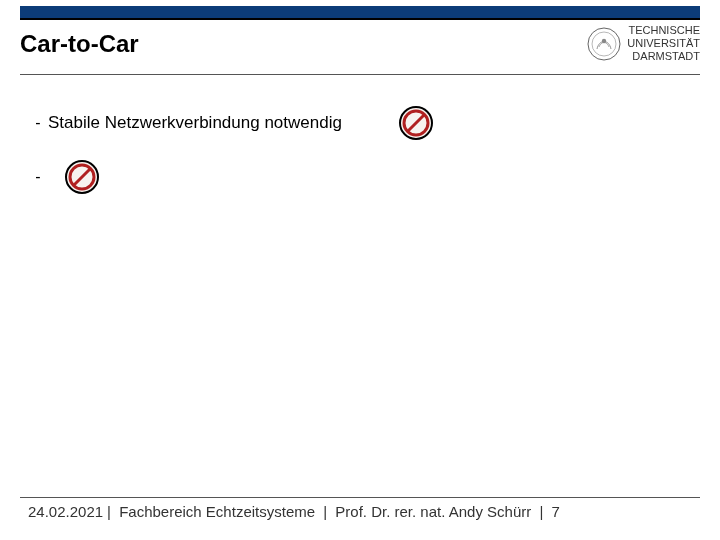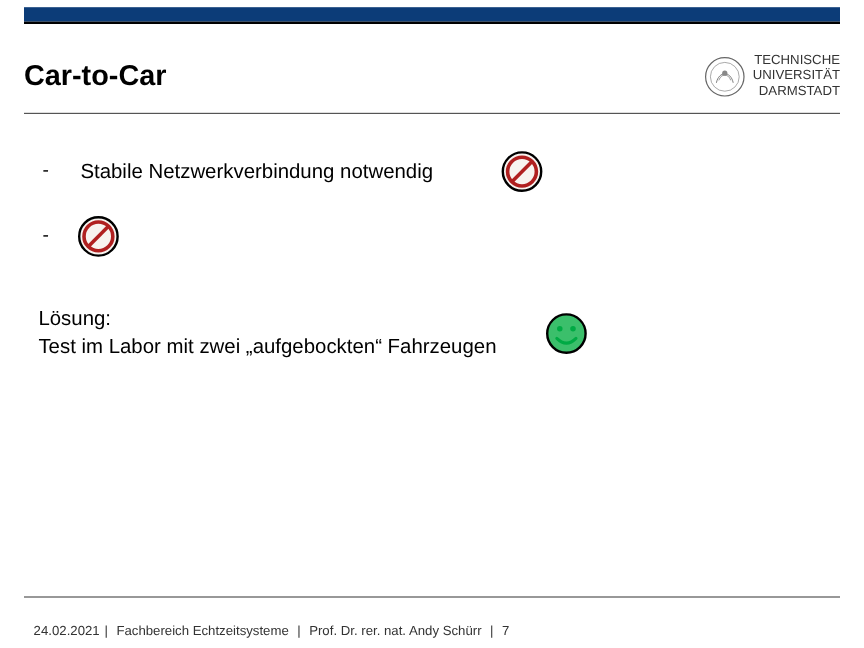--- a/index.html
+++ b/index.html
@@ -1,33 +1,33 @@
 <!DOCTYPE html>
 <html><head>
 <meta charset="utf-8">
 <style>
   * { box-sizing: border-box; margin: 0; padding: 0; }
   body { width: 720px; height: 540px; font-family: Arial, Helvetica, sans-serif; background: #fff; position: relative; }
   .topbar { height: 12px; background: #0c3c78; margin: 0 20px; margin-top: 6px; }
   .rule { height: 2px; background: #000; margin: 0 20px; }
   .rule.thin { height: 1px; background: #555; }
-  .header { display: flex; justify-content: space-between; align-items: center; padding: 4px 20px 10px 20px; margin-top: 20px; }
+  .header { display: flex; justify-content: space-between; align-items: center; padding: 4px 20px 10px 20px; }
   .title { font-size: 24px; font-weight: bold; }
   .logo { display: flex; align-items: center; gap: 6px; text-align: right; }
   .logo-text { font-size: 11px; line-height: 1.2; color: #333; }
   .content { padding: 30px 32px 0 32px; }
   .bullet-row { display: flex; align-items: center; margin-bottom: 18px; }
   .dash { width: 12px; text-align: center; font-size: 16px; }
-  .bullet-text { flex: 0 0 auto; font-size: 17px; margin-left: 23px; width: 330px; }
+  .bullet-text { flex: 0 0 auto; font-size: 17px; margin-left: 4px; width: 330px; }
   .icon-slot { margin-left: 20px; display:flex; align-items:center; }
   .solution { margin-top: 40px; display:flex; align-items:center; }
   .solution-text { font-size: 17px; line-height: 1.35; }
   .smiley-slot { margin-left: 40px; }
   .footer-rule { position: absolute; bottom: 42px; left: 20px; right: 20px; height: 1px; background: #555; }
-  .footer { position: absolute; bottom: 8px; left: 28px; font-size: 11px; color: #333; text-align: right; }
+  .footer { position: absolute; bottom: 20px; left: 28px; font-size: 15px; color: #333; text-align: right; }
   .footer span.sep { margin: 0 4px; }
   svg { display: block; }
 </style>
 </head>
 <body>
 
 <div class="topbar"></div>
 <div class="rule"></div>
 
 <div class="header">
@@ -70,34 +70,20 @@
     <div class="dash">-</div>
     <div class="icon-slot">
       <svg width="36" height="36" viewBox="0 0 36 36">
         <circle cx="18" cy="18" r="16" fill="#f7f3ef" stroke="#000" stroke-width="2"></circle>
         <circle cx="18" cy="18" r="12" fill="none" stroke="#b02020" stroke-width="3"></circle>
         <line x1="9" y1="27" x2="27" y2="9" stroke="#b02020" stroke-width="3"></line>
       </svg>
     </div>
   </div>
 
-  <div class="solution">
-    <div class="solution-text">
-      <div>Lösung:</div>
-      <div>Test im Labor mit zwei „aufgebockten“ Fahrzeugen</div>
-    </div>
-    <div class="smiley-slot">
-      <svg width="36" height="36" viewBox="0 0 36 36">
-        <circle cx="18" cy="18" r="16" fill="#3bbf6b" stroke="#000" stroke-width="2"></circle>
-        <circle cx="12.5" cy="14" r="2.3" fill="#0a4"></circle>
-        <circle cx="23.5" cy="14" r="2.3" fill="#0a4"></circle>
-        <path d="M10 22 Q18 30 26 22" fill="none" stroke="#0a4" stroke-width="2.5" stroke-linecap="round"></path>
-      </svg>
-    </div>
-  </div>
 
 </div>
 
 <div class="footer-rule"></div>
 <div class="footer">
   <span>24.02.2021</span><span class="sep">|</span>
   <span>Fachbereich Echtzeitsysteme</span>
   <span class="sep"> | </span>
   <span>Prof. Dr. rer. nat. Andy Schürr</span>
   <span class="sep"> | </span>

